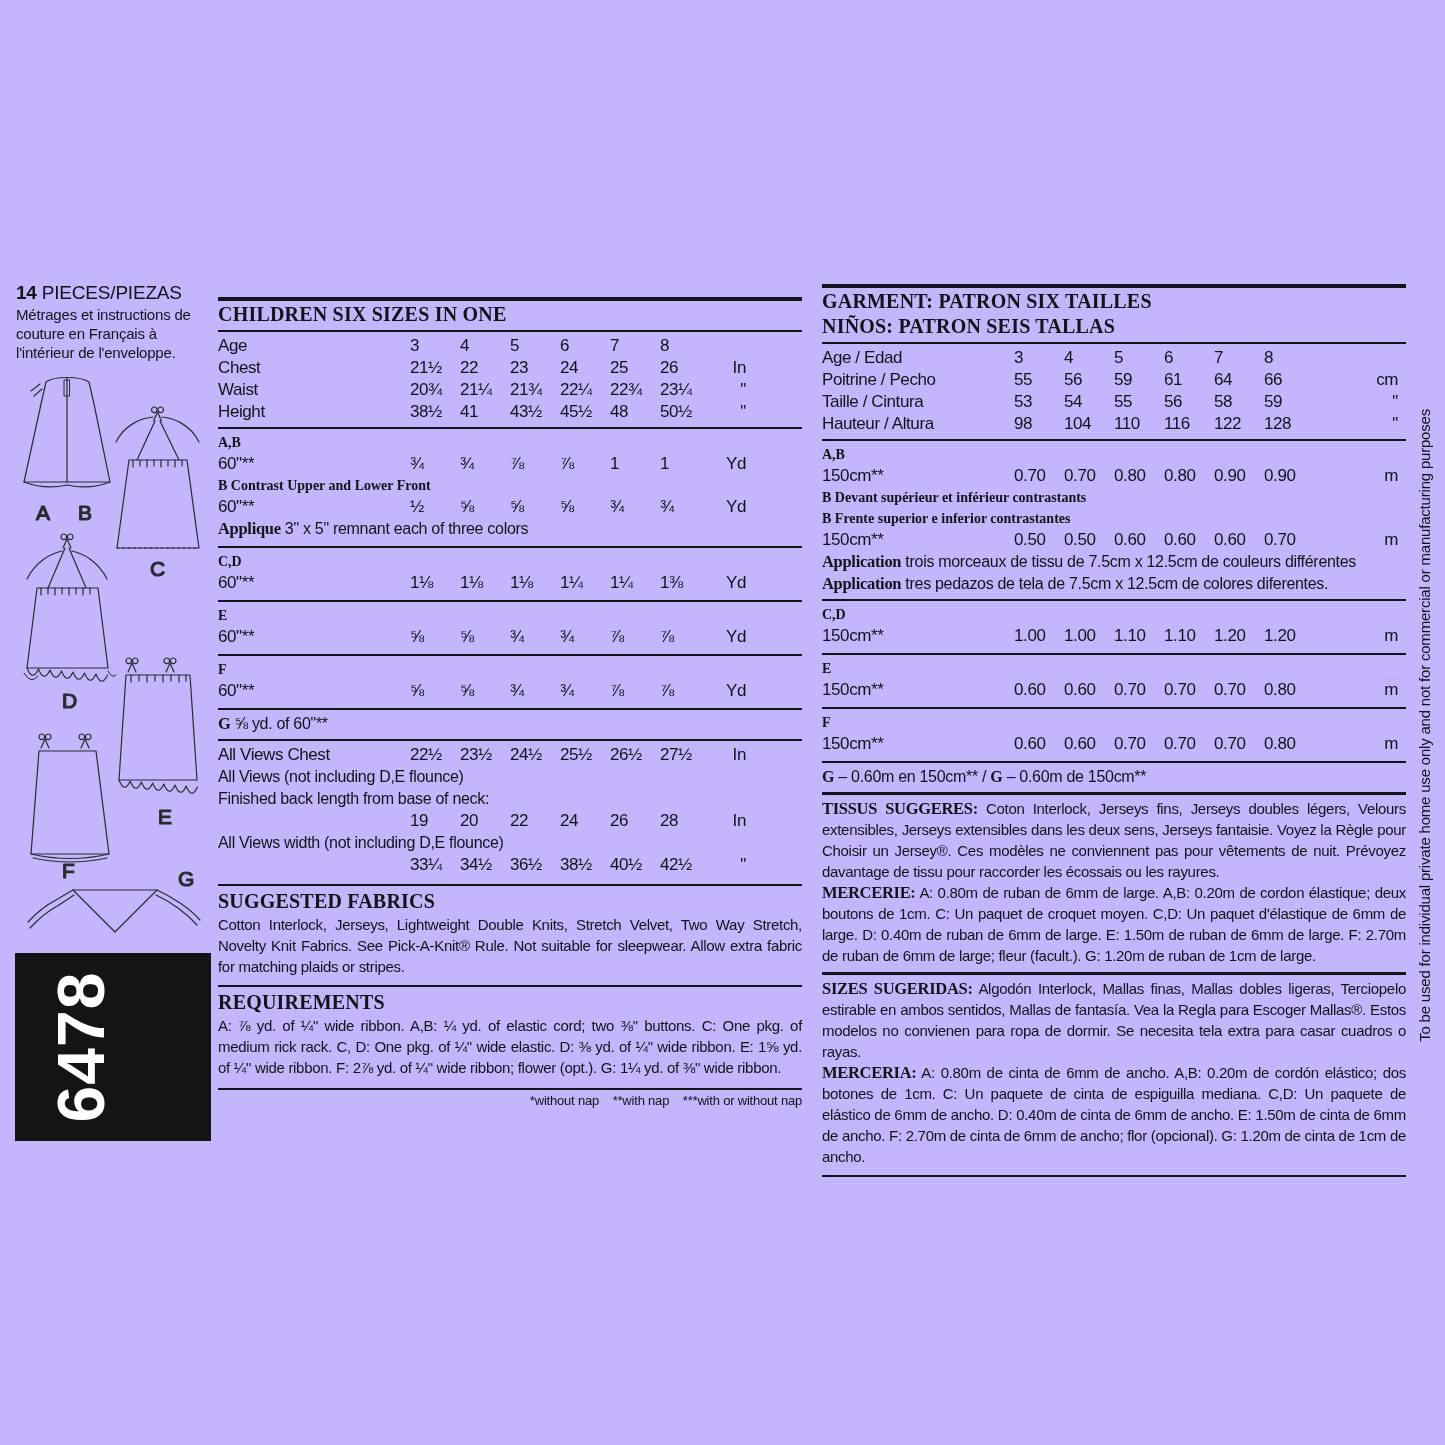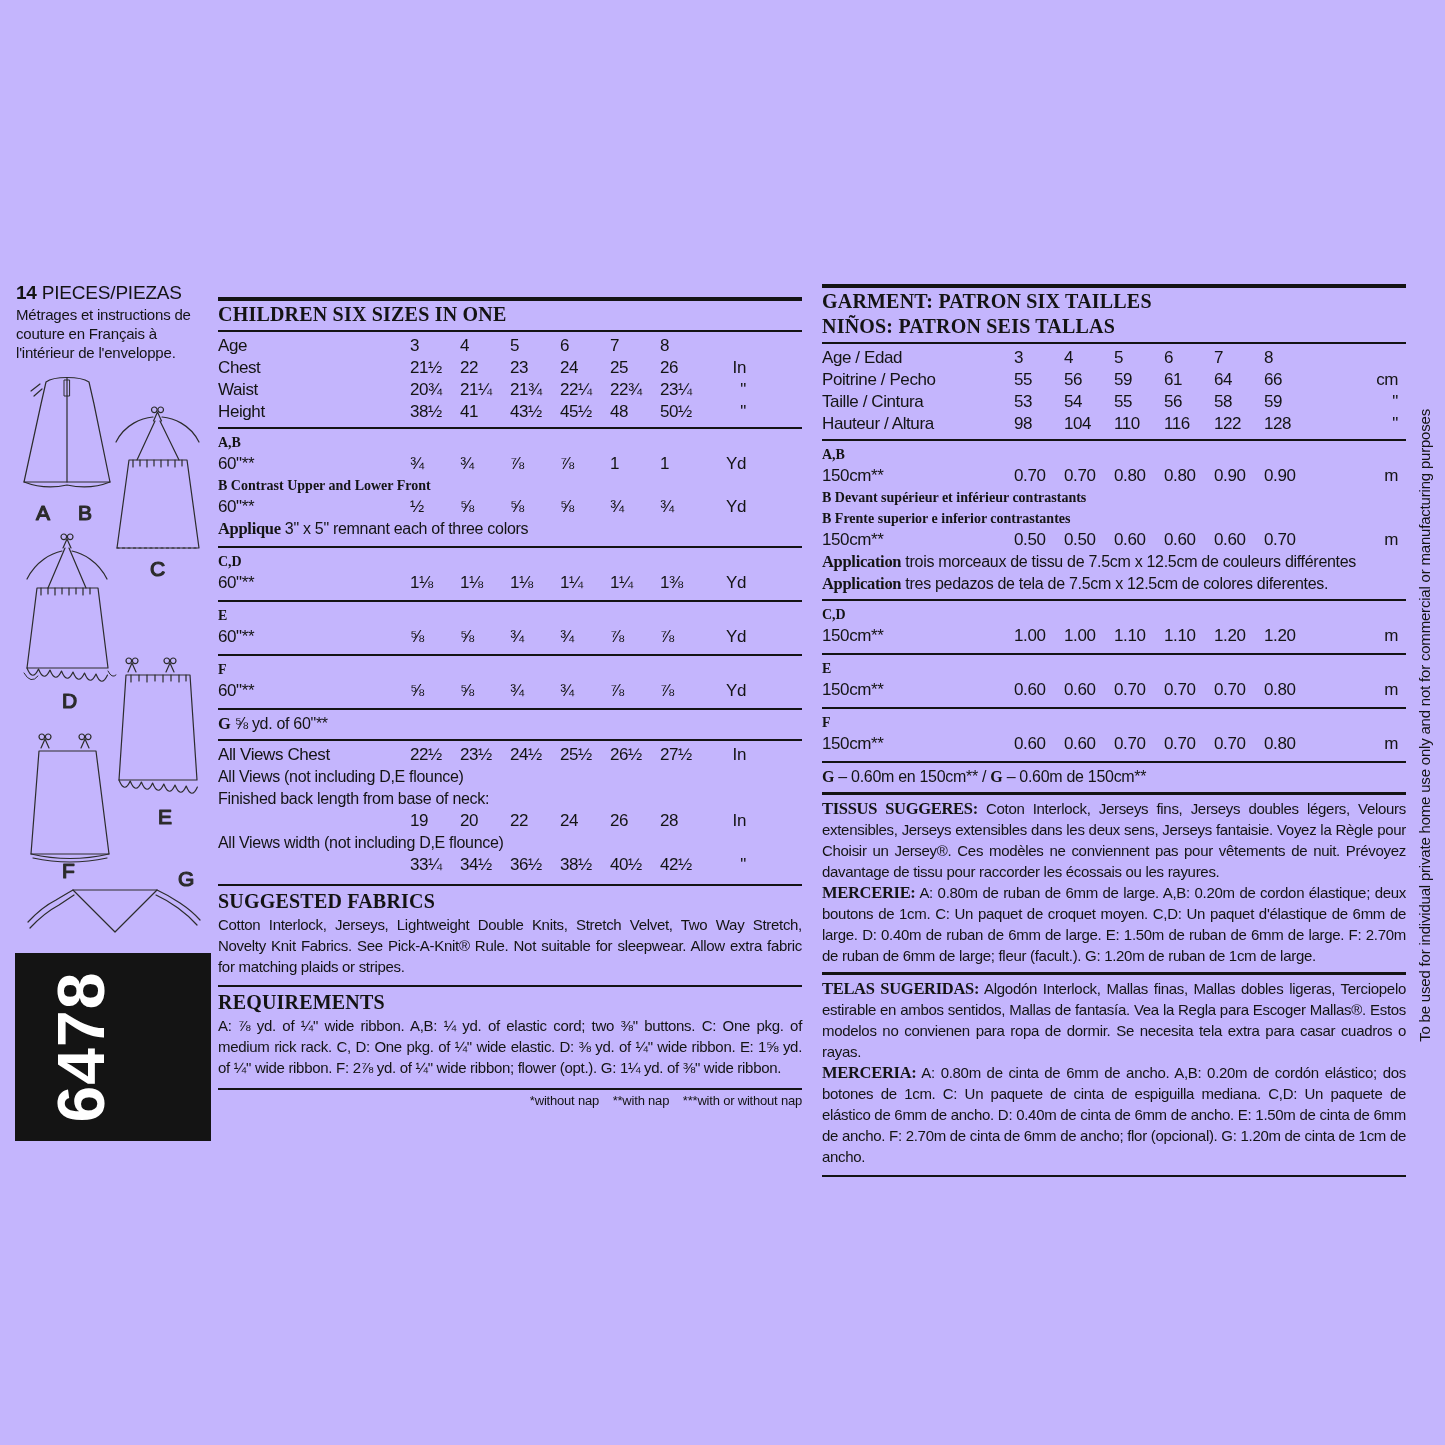--- a/index.html
+++ b/index.html
@@ -385,21 +385,21 @@
         <span class="cell num">0.70</span>
         <span class="cell num">0.80</span>
         <span class="cell unit">m</span>
       </div>
     <div class="rule mt6"></div>
     <div class="line17"><span class="b-serif">G</span><span> – 0.60m en 150cm** / </span><span class="b-serif">G</span><span> – 0.60m de 150cm**</span></div>
     <div class="rule-mid mt4"></div>
     <div class="para"><span class="lead">TISSUS SUGGERES:</span><span> Coton Interlock, Jerseys fins, Jerseys doubles légers, Velours extensibles, Jerseys extensibles dans les deux sens, Jerseys fantaisie. Voyez la Règle pour Choisir un Jersey®. Ces modèles ne conviennent pas pour vêtements de nuit. Prévoyez davantage de tissu pour raccorder les écossais ou les rayures.</span></div>
     <div class="para"><span class="lead">MERCERIE:</span><span> A: 0.80m de ruban de 6mm de large. A,B: 0.20m de cordon élastique; deux boutons de 1cm. C: Un paquet de croquet moyen. C,D: Un paquet d'élastique de 6mm de large. D: 0.40m de ruban de 6mm de large. E: 1.50m de ruban de 6mm de large. F: 2.70m de ruban de 6mm de large; fleur (facult.). G: 1.20m de ruban de 1cm de large.</span></div>
     <div class="rule-mid mt6"></div>
-    <div class="para"><span class="lead">TELAS SUGERIDAS:</span><span> Algodón Interlock, Mallas finas, Mallas dobles ligeras, Terciopelo estirable en ambos sentidos, Mallas de fantasía. Vea la Regla para Escoger Mallas®. Estos modelos no convienen para ropa de dormir. Se necesita tela extra para casar cuadros o rayas.</span></div>
+    <div class="para"><span class="lead">SIZES SUGERIDAS:</span><span> Algodón Interlock, Mallas finas, Mallas dobles ligeras, Terciopelo estirable en ambos sentidos, Mallas de fantasía. Vea la Regla para Escoger Mallas®. Estos modelos no convienen para ropa de dormir. Se necesita tela extra para casar cuadros o rayas.</span></div>
     <div class="para"><span class="lead">MERCERIA:</span><span> A: 0.80m de cinta de 6mm de ancho. A,B: 0.20m de cordón elástico; dos botones de 1cm. C: Un paquete de cinta de espiguilla mediana. C,D: Un paquete de elástico de 6mm de ancho. D: 0.40m de cinta de 6mm de ancho. E: 1.50m de cinta de 6mm de ancho. F: 2.70m de cinta de 6mm de ancho; flor (opcional). G: 1.20m de cinta de 1cm de ancho.</span></div>
     <div class="rule mt8"></div>
   </div>
 
   <div class="vnote-wrap">
     <span class="vnote">To be used for individual private home use only and not for commercial or manufacturing purposes</span>
   </div>
 
 </div>
 

